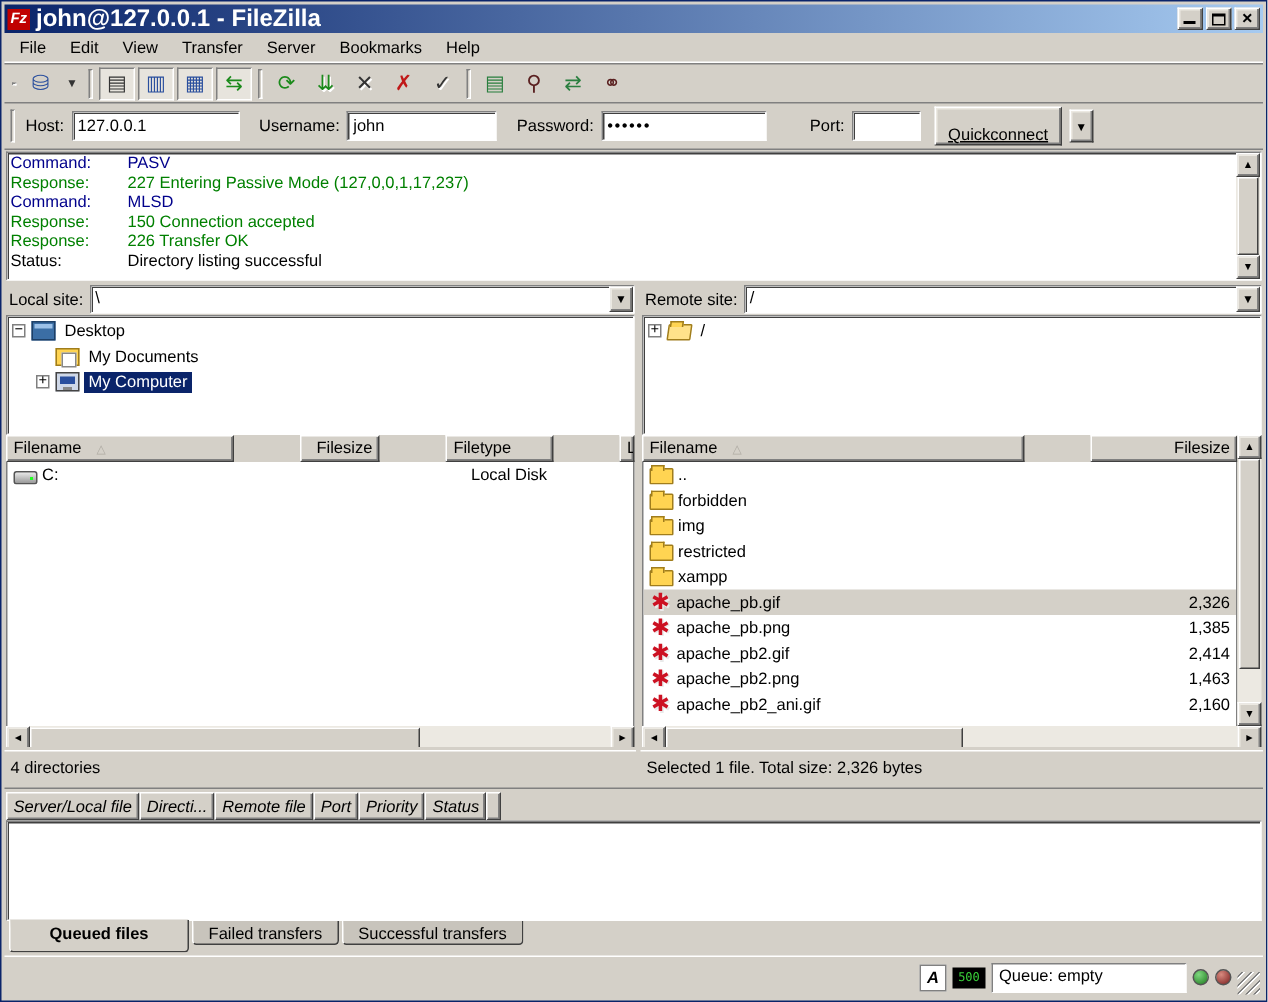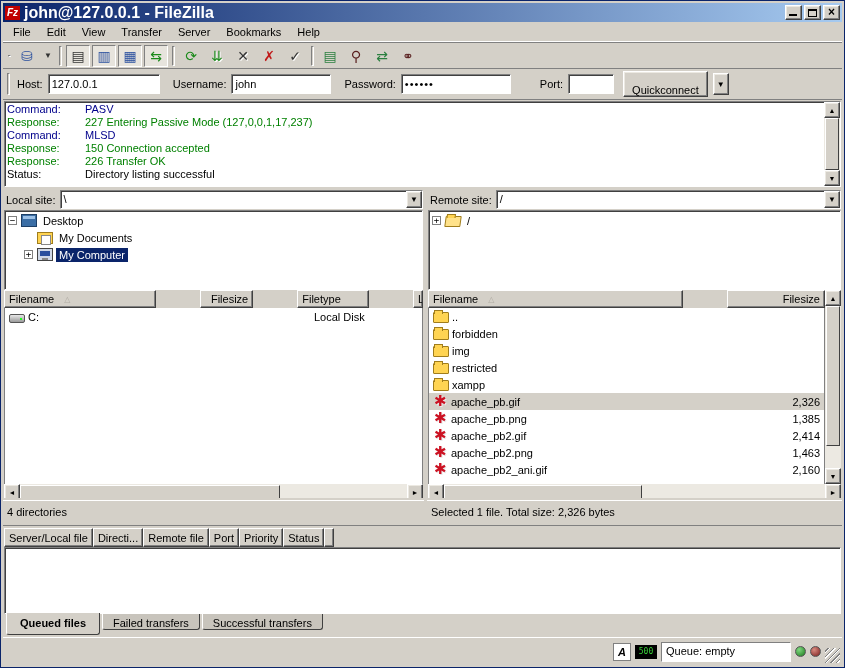--- a/index.html
+++ b/index.html
@@ -46,21 +46,21 @@
   .tbtn .g-multi{ color:#2a7f3f; } .tbtn .g-dark{ color:#5a2020; } .tbtn .g-plain{ color:#333; }
 
   
   .qcbar{ height:31px; display:flex; align-items:center; gap:5px; padding:0 4px;
     border-bottom:1px solid #808080; }
   .qcbar .groove{ height:22px; margin:0 2px 0 0; }
   .qcbar label{ white-space:nowrap; }
   .qcbar input{ height:20px; font:11px "Liberation Sans",sans-serif; padding:2px 3px;
     border:1px solid; border-color:#808080 #fff #fff #808080; box-shadow: inset 1px 1px 0 #404040; outline:none; }
   .in-host{ width:112px; } .in-user{ width:100px; } .in-pass{ width:110px; letter-spacing:1px; } .in-port{ width:46px; }
-  .qc-btn{ height:22px; padding:12px 8px; font:11px "Liberation Sans",sans-serif; }
+  .qc-btn{ height:22px; padding:12px 8px; font:11px "Liberation Sans",sans-serif;text-decoration:underline; }
   .qc-drop{ width:16px; height:22px; font-size:8px; display:flex; align-items:center; justify-content:center; }
 
   
   .log{ height:86px; background:#fff; border:1px solid; border-color:#808080 #fff #fff #808080;
     box-shadow: inset 1px 1px 0 #404040; margin:1px 1px 2px 1px; display:flex; overflow:hidden; }
   .log-lines{ flex:1; padding:1px 2px; }
   .log-line{ display:flex; line-height:13px; white-space:nowrap; }
   .log-label{ width:78px; flex:none; }
   .log-line.command{ color:#00008b; }
   .log-line.response{ color:#008000; }
@@ -143,29 +143,29 @@
   .lc-last{ flex:1; }
   
   .rc-name{ flex:1; display:flex; align-items:center; }
   .rc-size{ width:98px; }
 
   .pane-status{ height:22px; display:flex; align-items:center; padding:0 4px;
     border-top:1px solid #fff; box-shadow:0 -2px 0 #d4d0c8; }
 
   
   .queue{ flex:1; display:flex; flex-direction:column; margin-top:3px; border-top:1px solid #808080; padding-top:2px; }
-  .q-header{ height:19px; display:flex; margin:0 1px; }
+  .q-header{ height:19px; display:flex; margin:0 1px;font-style:italic; }
   .q-body{ flex:1; background:#fff; border:1px solid; border-color:#808080 #fff #fff #808080;
     box-shadow: inset 1px 1px 0 #404040; margin:0 1px; }
 
   
   .tabs{ height:23px; display:flex; align-items:flex-start; padding-left:3px; gap:2px; }
   .tab{ padding:3px 10px 4px; border:1px solid; border-color:#fff #404040 #404040 #fff;
     border-top:none; background:#d4d0c8; border-radius:0 0 3px 3px; margin-top:0; color:#000; }
-  .tab.active{ font-weight:bold; background:#d4d0c8; padding:4px 13px 5px; position:relative; top:-1px;
+  .tab.active{ font-weight:bold; background:#d4d0c8; padding:4px 26px 5px; position:relative; top:-1px;
     box-shadow:0 2px 0 #c0bcb4 inset; box-shadow:none; }
   .tab.inactive{ background:#c8c4bc; height:16px; }
 
   
   .statusbar{ height:28px; display:flex; align-items:center; justify-content:flex-end;
     gap:4px; padding:2px 2px 2px 4px; border-top:1px solid #fff; }
   .ascii-box{ width:18px; height:18px; background:#fff; border:1px solid #808080;
     font-size:11px; font-weight:bold; font-style:italic; display:flex; align-items:center; justify-content:center; }
   .speed-badge{ width:22px; height:14px; background:#000; color:#39d039;
     font-family:"DejaVu Sans Mono",monospace; font-size:8px; display:flex; align-items:center; justify-content:center; }

